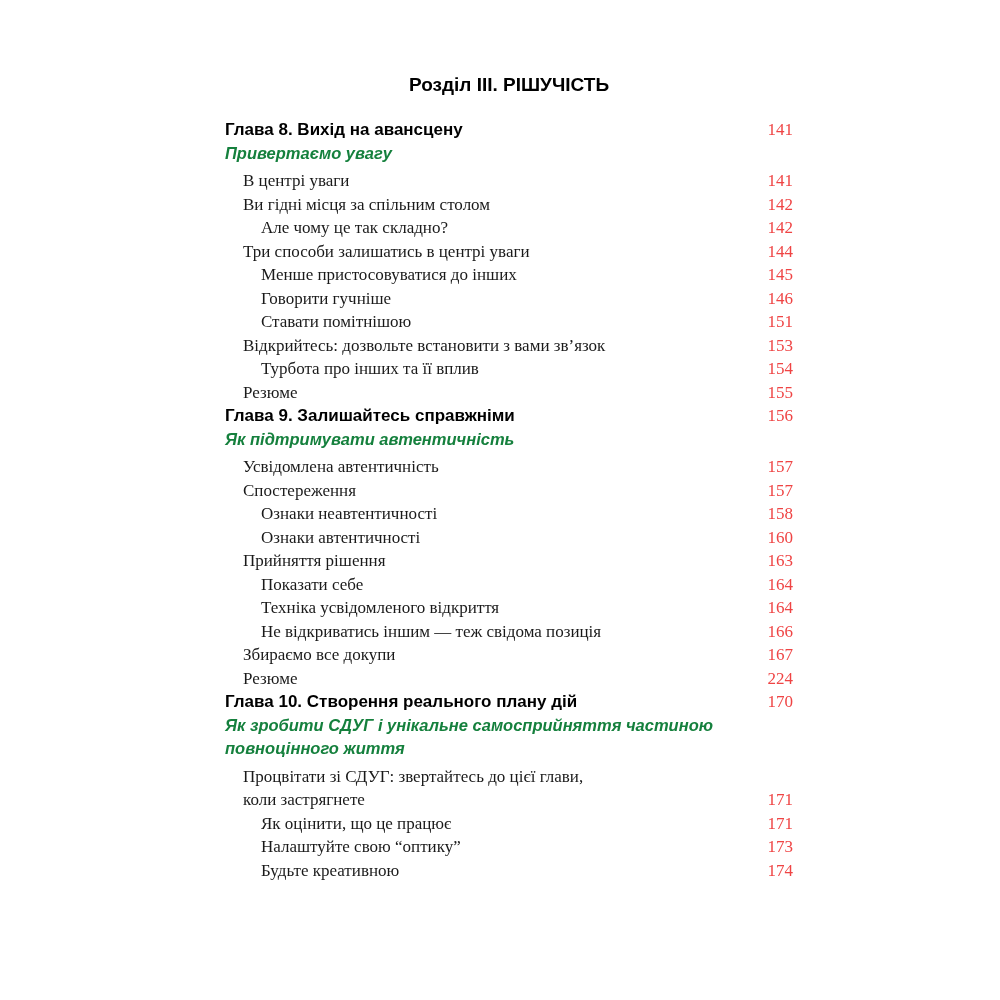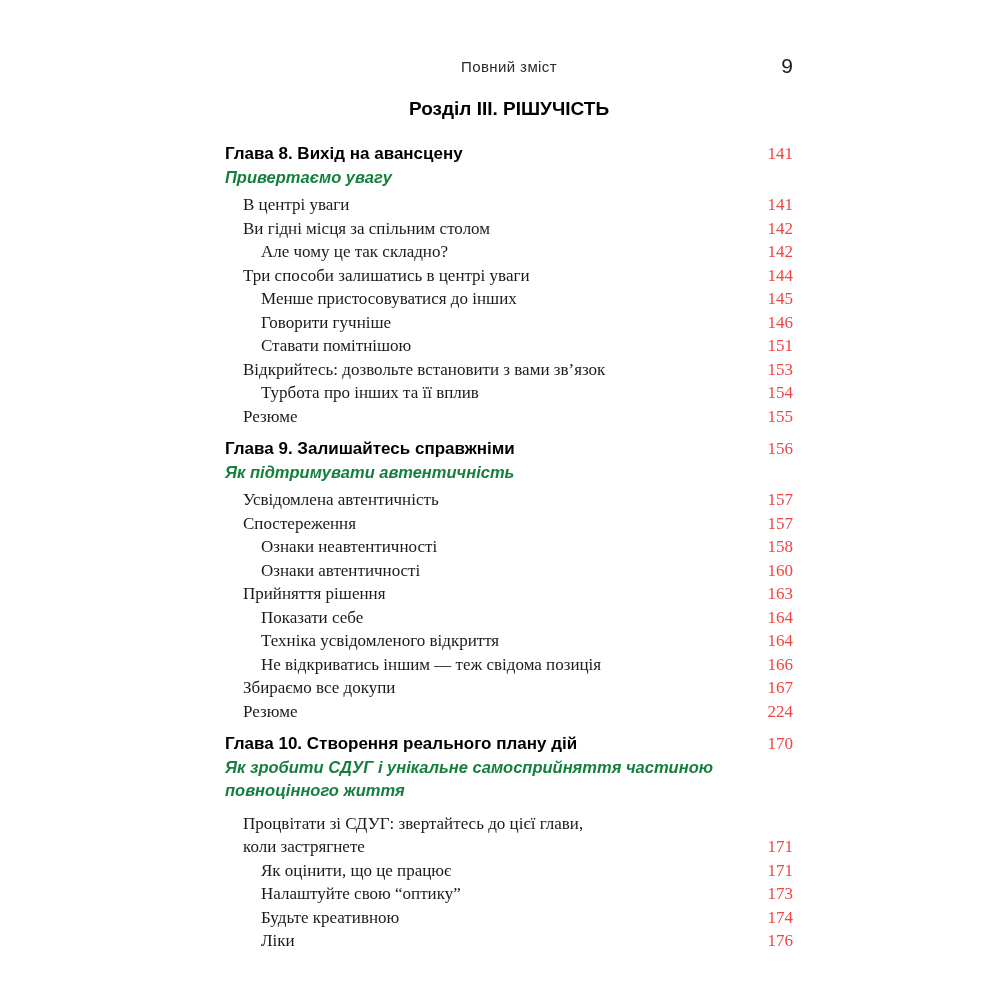--- a/index.html
+++ b/index.html
@@ -92,34 +92,29 @@
     font-size: 16.5px;
     color: #15803d;
   }
   .row.subtitle.last-line {
     margin-bottom: 4px;
   }
   .row.normal .txt {
     font-family: "Liberation Serif", serif;
   }
   .row.gap {
-    margin-top: 9px;
     justify-content: flex-end;
   }
 </style>
 </head>
 <body>
 
 <div class="sheet">
   <div class="content">
 
-    <div class="page-header">
-      <span class="running-header">Повний зміст</span>
-      <span class="folio">9</span>
-    </div>
 
     <div class="section-title">Розділ III. РІШУЧІСТЬ</div>
 
     <div class="toc" id="toc">
         <div class="row chapter lvl0 last-line">
           <span class="txt">Глава 8. Вихід на авансцену</span>
           <span class="pg">141</span>
         </div>
         <div class="row subtitle lvl0 last-line">
           <span class="txt">Привертаємо увагу</span>
@@ -238,20 +233,16 @@
           <span class="pg">171</span>
         </div>
         <div class="row normal lvl2 last-line">
           <span class="txt">Налаштуйте свою “оптику”</span>
           <span class="pg">173</span>
         </div>
         <div class="row normal lvl2 last-line">
           <span class="txt">Будьте креативною</span>
           <span class="pg">174</span>
         </div>
-        <div class="row normal lvl2 last-line">
-          <span class="txt">Ліки</span>
-          <span class="pg">176</span>
-        </div>
       </div>
 
   </div>
 </div>
 
 </body></html>

